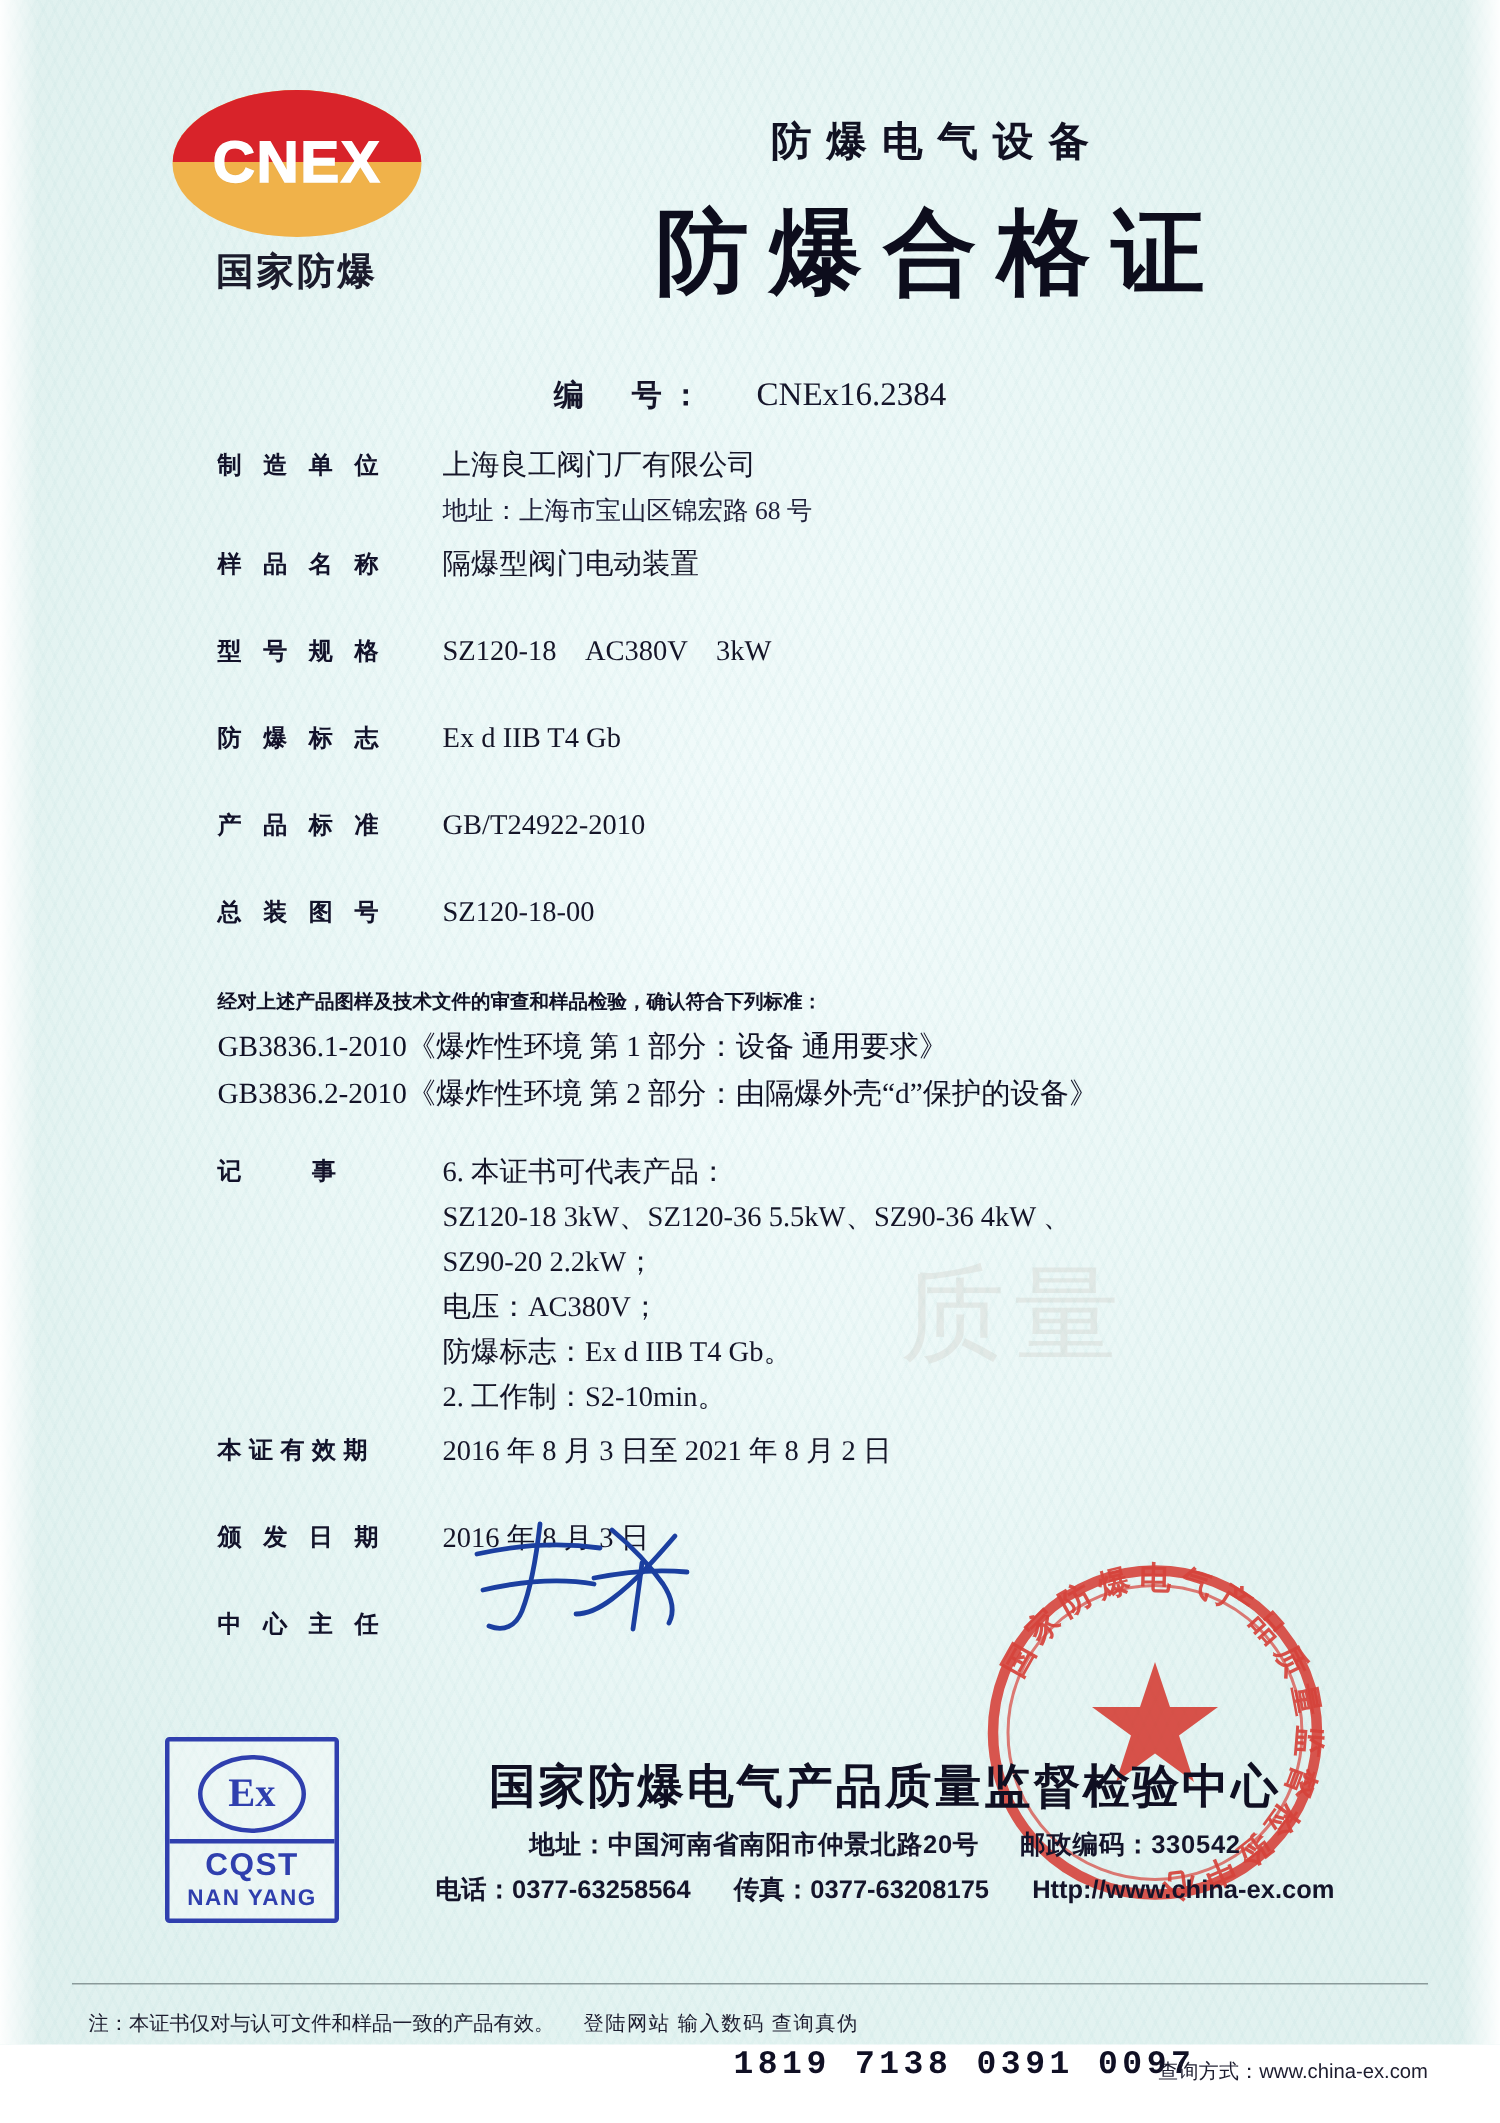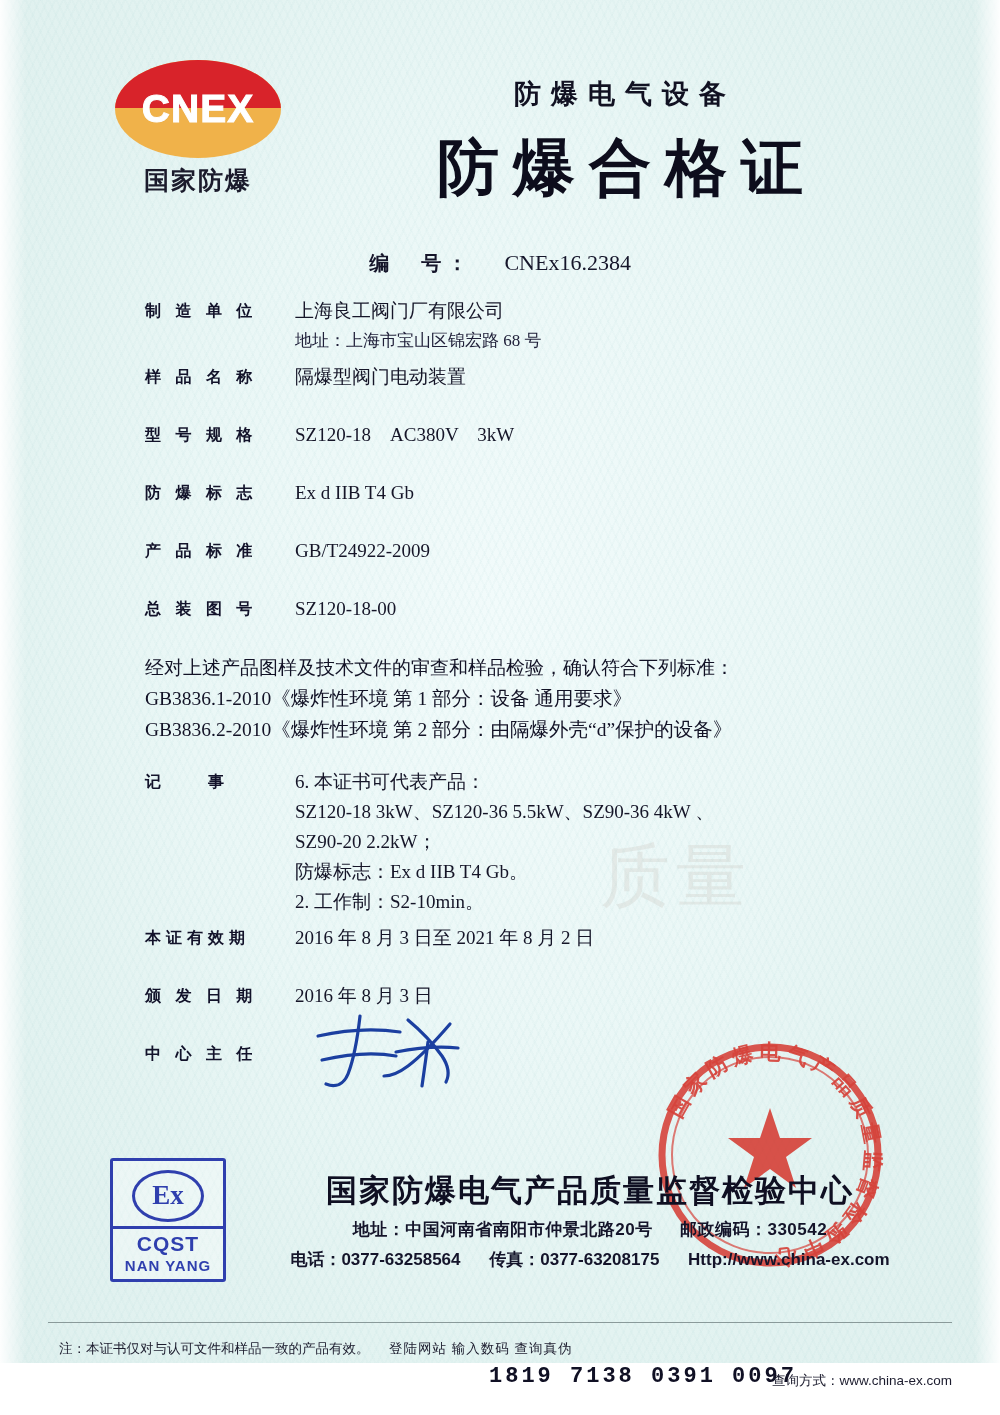--- a/index.html
+++ b/index.html
@@ -169,22 +169,22 @@
   .gap-md { height: 22px; }
 
   .standards {
     padding: 0 60px 0 145px;
     font-size: 19.5px;
     line-height: 31px;
     color: #121226;
   }
   .standards .bold {
     font-family: "Liberation Sans", sans-serif;
-    font-weight: 400;
-    font-size: 19px;
+    font-weight: 700;
+    font-size: 13px;
   }
   .notes-value {
     font-size: 19px;
     line-height: 31px;
   }
 
   
   .sig {
     position: absolute;
     left: 300px;
@@ -408,21 +408,21 @@
 
     <div class="row">
       <div class="label">防 爆 标 志</div>
       <div class="value">Ex d IIB T4 Gb</div>
     </div>
 
     <div class="gap-md"></div>
 
     <div class="row">
       <div class="label">产 品 标 准</div>
-      <div class="value">GB/T24922-2009</div>
+      <div class="value">GB/T24922-2010</div>
     </div>
 
     <div class="gap-md"></div>
 
     <div class="row">
       <div class="label">总 装 图 号</div>
       <div class="value">SZ120-18-00</div>
     </div>
 
     <div class="gap-md"></div>
@@ -434,20 +434,21 @@
     </div>
 
     <div class="gap-md"></div>
 
     <div class="row">
       <div class="label">记　　事</div>
       <div class="value notes-value">
         <div>6. 本证书可代表产品：</div>
         <div>SZ120-18 3kW、SZ120-36 5.5kW、SZ90-36 4kW 、</div>
         <div>SZ90-20 2.2kW；</div>
+        <div>电压：AC380V；</div>
         <div>防爆标志：Ex d IIB T4 Gb。</div>
         <div>2. 工作制：S2-10min。</div>
       </div>
     </div>
 
     <div class="row">
       <div class="label">本证有效期</div>
       <div class="value">2016 年 8 月 3 日至 2021 年 8 月 2 日</div>
     </div>
 

